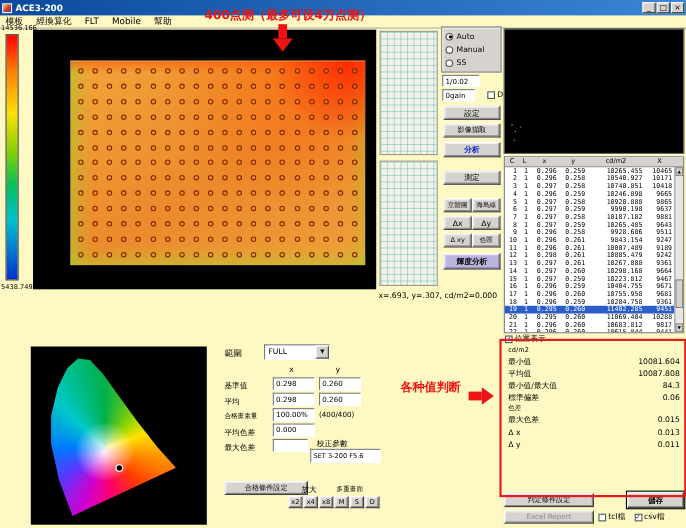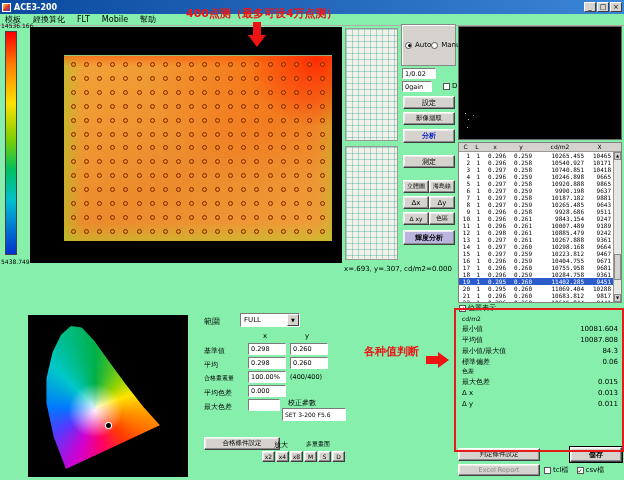--- a/index.html
+++ b/index.html
@@ -1,17 +1,17 @@
 <!DOCTYPE html>
 <html><head>
 <meta charset="utf-8">
 <style>
   *{margin:0;padding:0;box-sizing:border-box}
   html,body{width:624px;height:480px;overflow:hidden}
-  .app{position:relative;width:624px;height:480px;background:#86efac;font-family:"DejaVu Sans",sans-serif;font-size:8px;color:#000;overflow:hidden}
+  .app{position:relative;width:624px;height:480px;background:#fef9c3;font-family:"DejaVu Sans",sans-serif;font-size:8px;color:#000;overflow:hidden}
 
   
   .titlebar{position:absolute;left:0;top:0;width:624px;height:14px;background:linear-gradient(90deg,#0b4a9e,#3b85d6);display:flex;align-items:center;padding:0 2px;gap:3px}
   .app-icon{width:9px;height:9px;background:linear-gradient(135deg,#ffd24a,#e03030 55%,#3050c0);border:1px solid #fff}
   .title{color:#fff;font-size:8px;font-weight:bold}
   .winbtns{margin-left:auto;display:flex;gap:1px}
   .winbtn{width:12px;height:10px;background:#d6d3ce;border:1px solid;border-color:#fff #404040 #404040 #fff;font-size:7px;line-height:8px;text-align:center}
   .menubar{position:absolute;left:0;top:14px;width:624px;height:12px;display:flex;gap:12px;align-items:center;padding-left:5px;border-bottom:1px solid #b0ada6;font-size:8px}
 
   
@@ -37,21 +37,21 @@
   .coord{position:absolute;left:344px;top:265px;font-size:7px}
 
   
   .gstrip{position:absolute;width:53px;background:#f2f1ea;border:1px solid #9a9a92;
     background-image:linear-gradient(to right,rgba(0,150,130,.3) 1px,transparent 1px),linear-gradient(to bottom,rgba(0,150,130,.3) 1px,transparent 1px);
     background-size:6px 6px}
   .gs1{left:345px;top:28px;height:113px}
   .gs2{left:345px;top:146px;height:114px}
 
   
-  .modebox{position:absolute;left:401px;top:24px;width:55px;height:42px;border:1px solid #888;box-shadow:inset 1px 1px 0 #fff;padding:2px 3px;display:flex;flex-direction:row;justify-content:space-around;background:#d6d3ce}
+  .modebox{position:absolute;left:401px;top:24px;width:55px;height:42px;border:1px solid #888;box-shadow:inset 1px 1px 0 #fff;padding:2px 3px;display:flex;flex-direction:column;justify-content:space-around;background:#d6d3ce}
   .radio-row{display:flex;align-items:center;gap:3px;font-size:7px}
   .radio{width:7px;height:7px;border-radius:50%;background:#fff;border:1px solid #555;position:relative;flex:0 0 auto}
   .radio.on::after{content:"";position:absolute;left:1.5px;top:1.5px;width:3px;height:3px;border-radius:50%;background:#000}
   .inset{background:#fff;border:1px solid;border-color:#7a7a7a #fff #fff #7a7a7a;font-size:6.5px;display:flex;align-items:center;padding-left:2px}
   .exposure{position:absolute;left:402px;top:68px;width:34px;height:11px}
   .gain{position:absolute;left:402px;top:81px;width:30px;height:11px}
   .chk{display:flex;align-items:center;gap:2px;font-size:7px}
   .chk .box{width:7px;height:7px;background:#fff;border:1px solid #555;font-size:6px;line-height:6px;text-align:center;flex:0 0 auto}
   .dr{position:absolute;left:443px;top:82px}
   .btn{background:#d6d3ce;border:1px solid;border-color:#fff #404040 #404040 #fff;box-shadow:inset -1px -1px 0 #8a8a8a,inset 1px 1px 0 #efede8;font-size:7px;display:flex;align-items:center;justify-content:center;font-family:inherit;color:#000;cursor:default}

